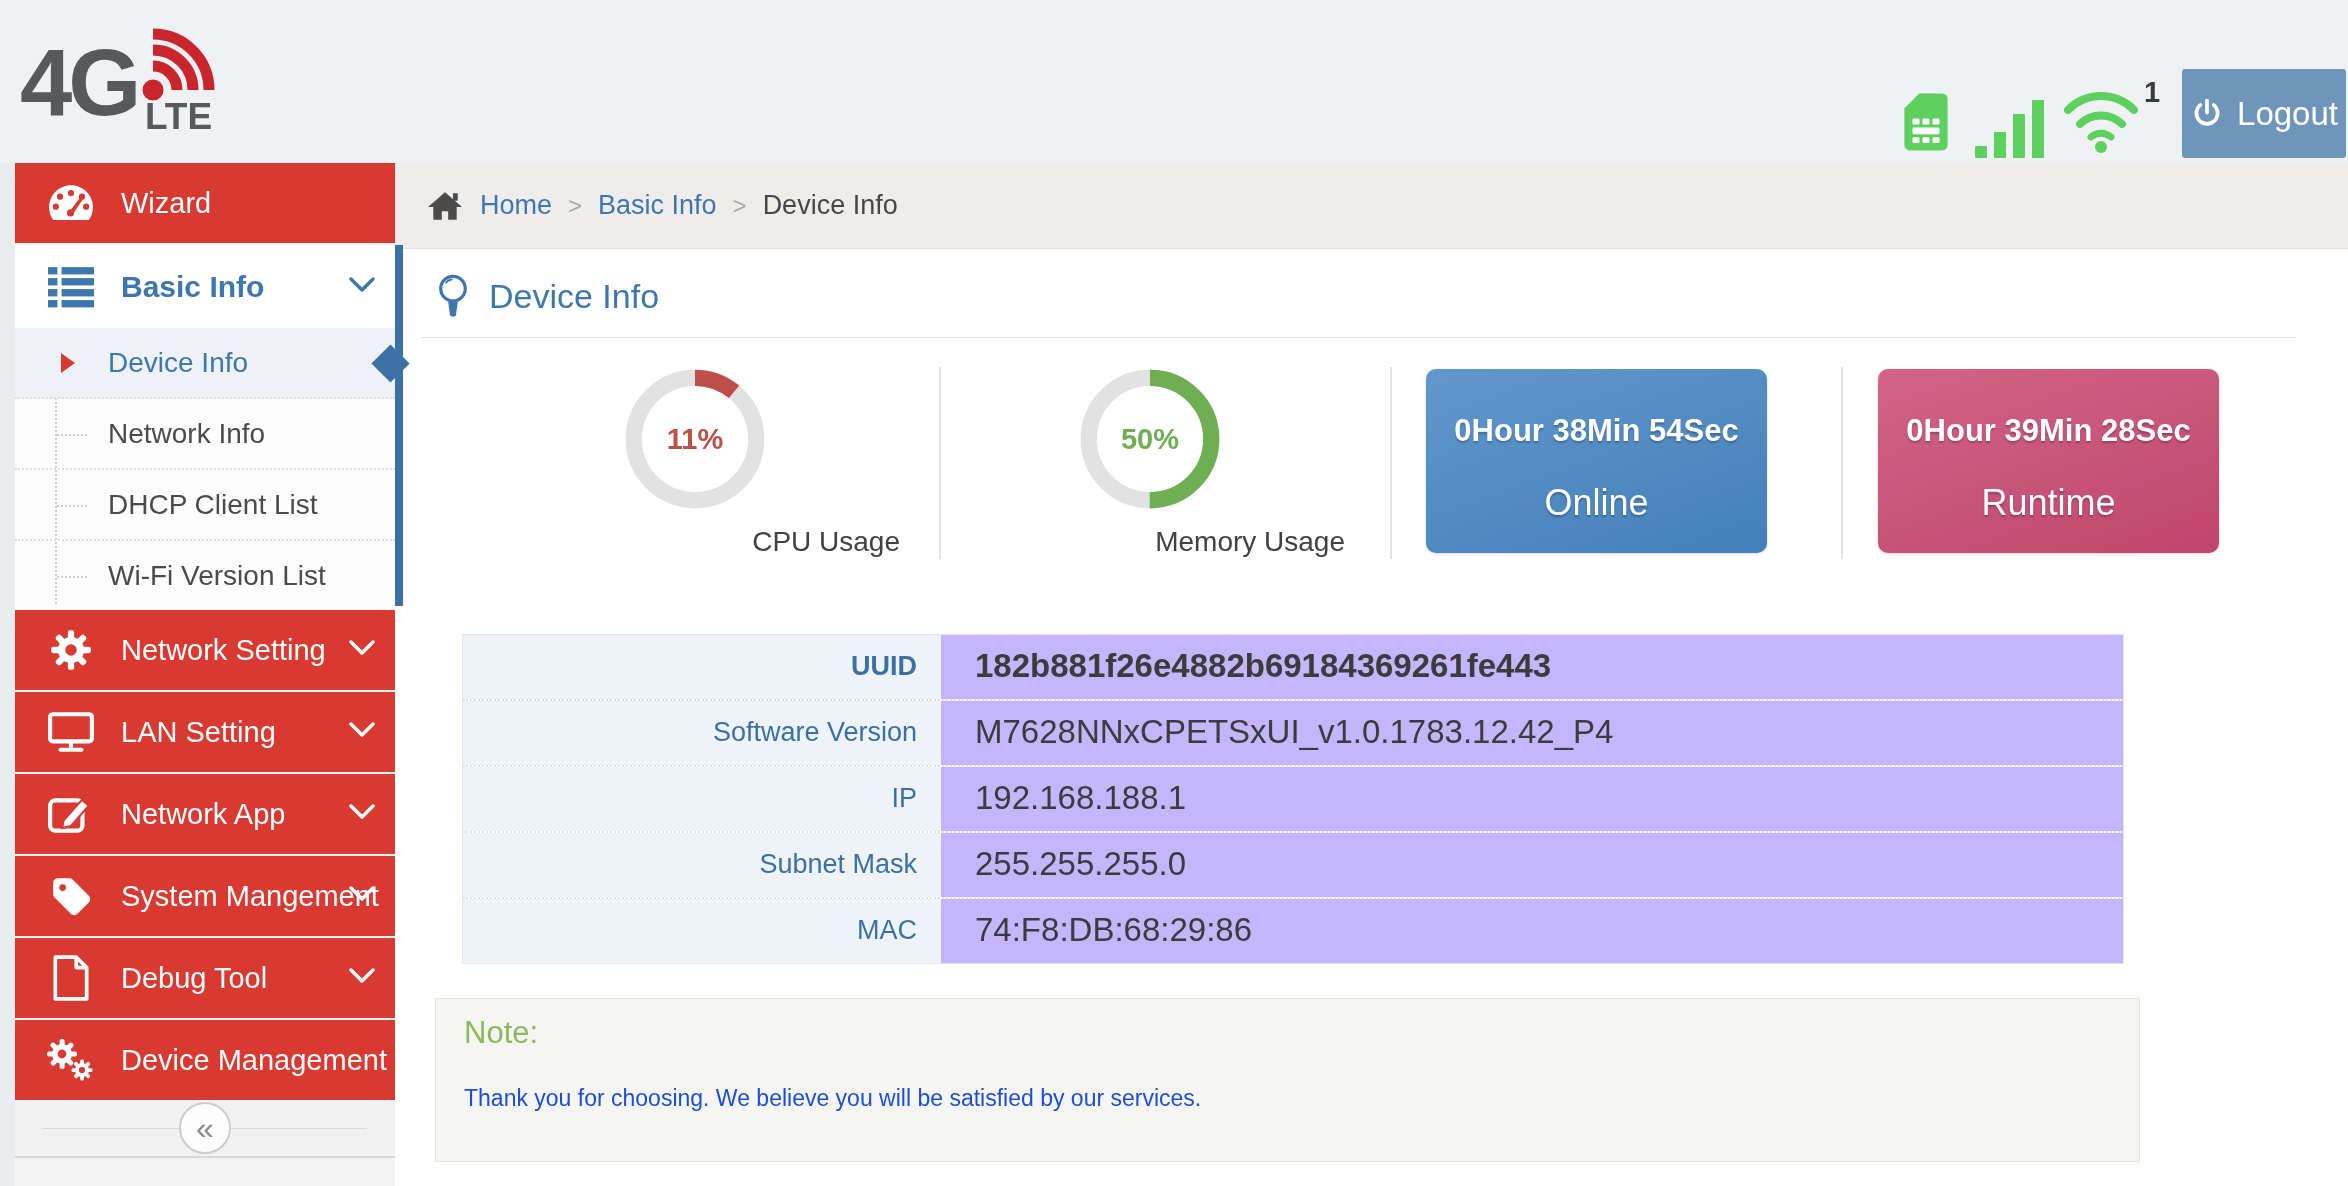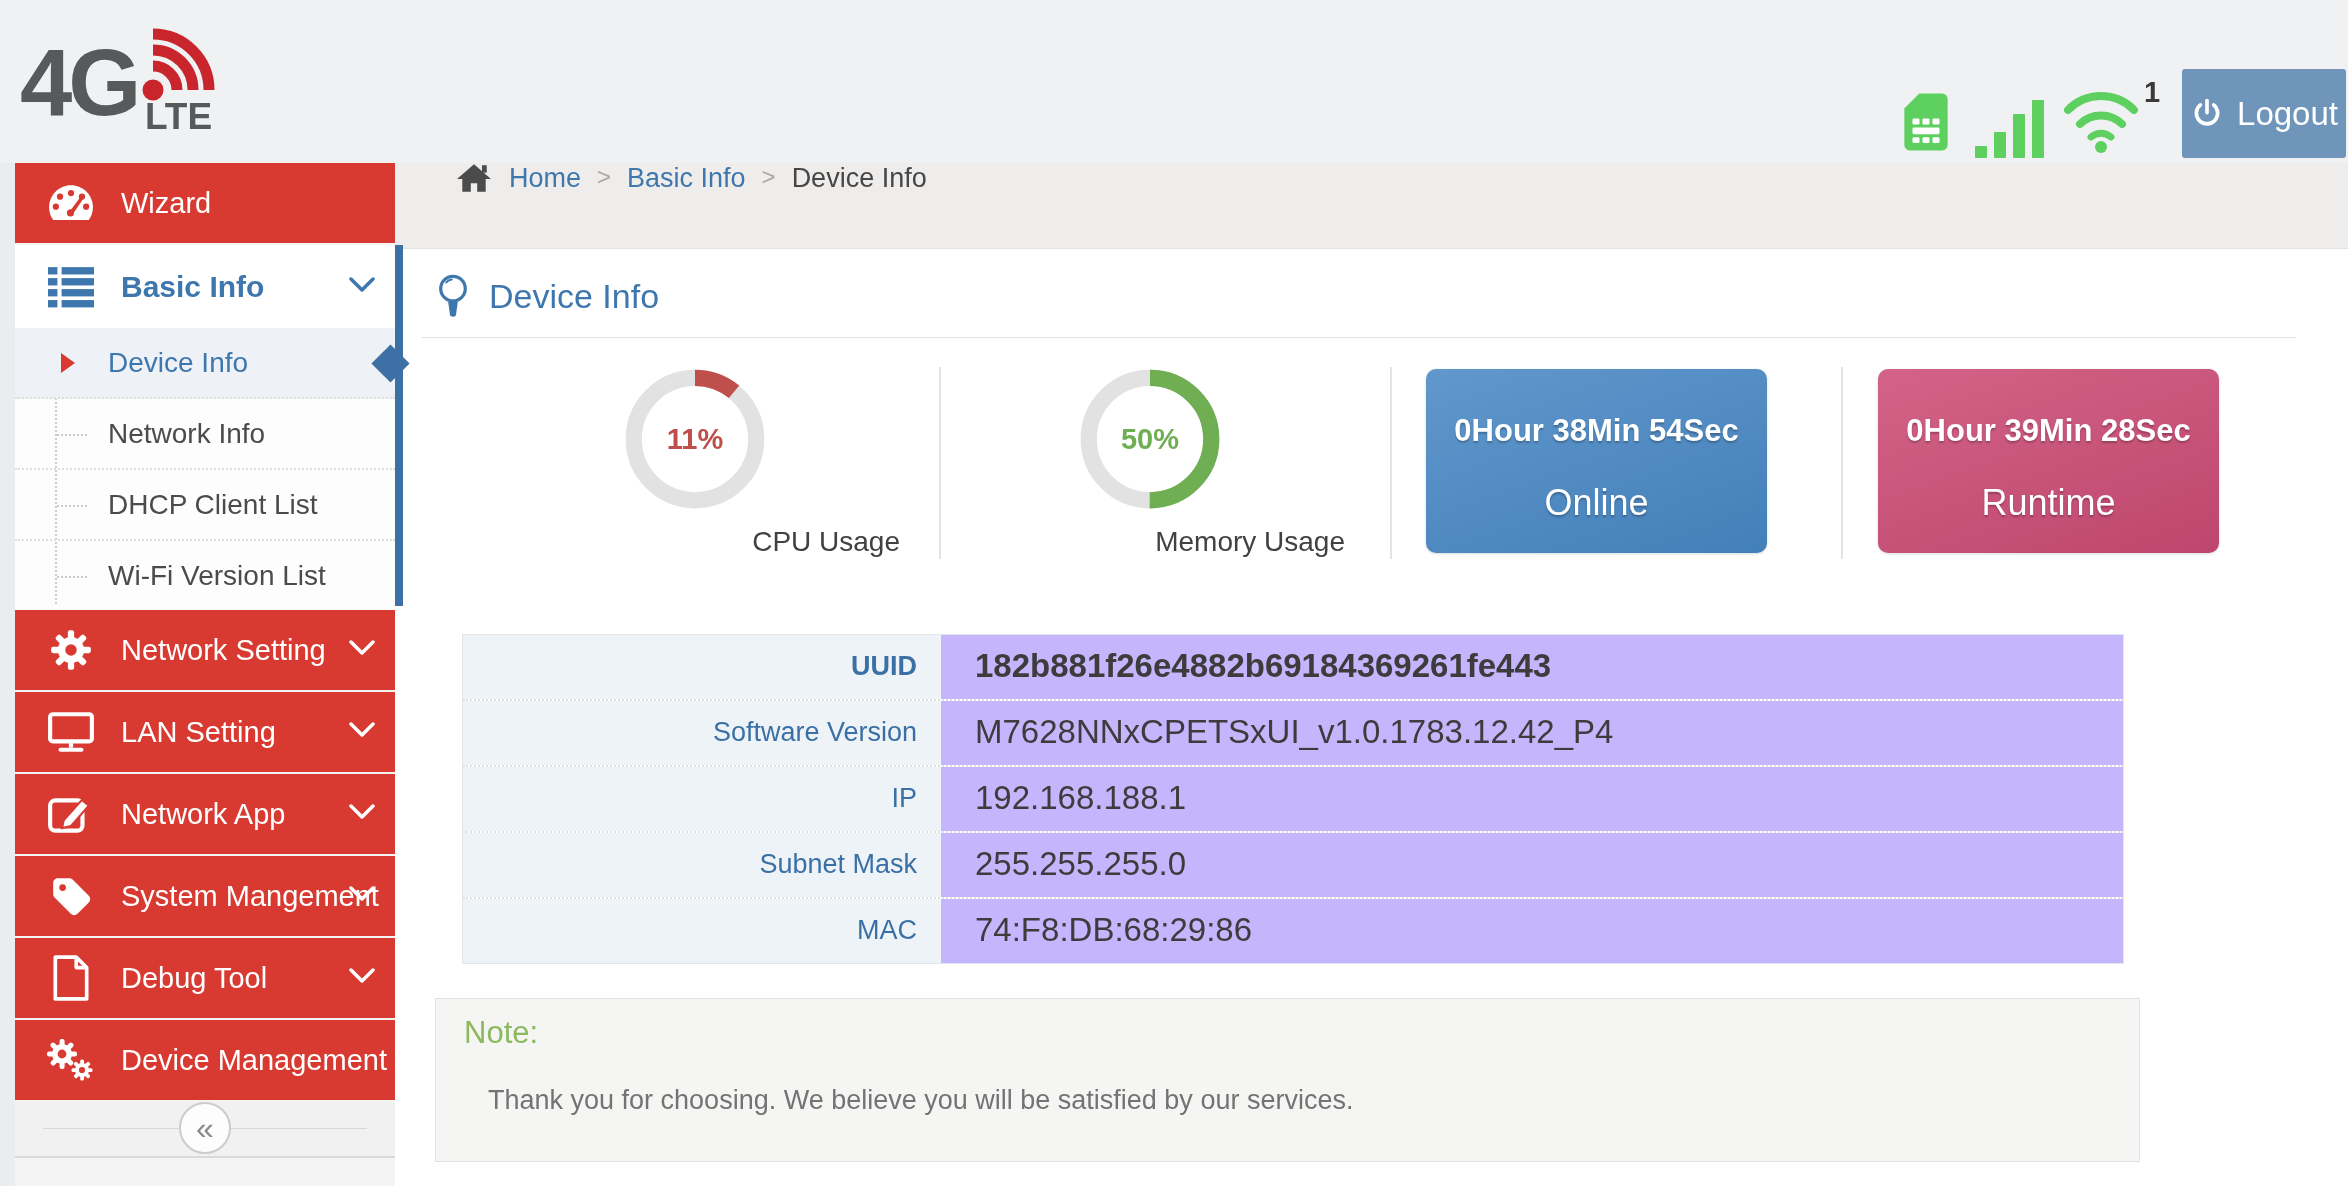--- a/index.html
+++ b/index.html
@@ -45,21 +45,21 @@
     border-top:10px solid transparent;border-bottom:10px solid transparent;border-left:14px solid var(--sidebar-red);}
   .strip{position:absolute;left:380px;top:82px;width:8px;height:361px;background:var(--strip-blue);z-index:4;}
   .diamond{position:absolute;left:362px;top:187px;width:27px;height:27px;background:var(--strip-blue);transform:rotate(45deg);z-index:4;}
   .collapse-panel{position:relative;height:54px;background:#f1f1f1;border-bottom:2px solid #d9d9d9;flex:none;}
   .collapse-line{position:absolute;left:28px;right:28px;top:26px;border-top:1px solid #d8d8d8;}
   .collapse-btn{position:absolute;left:50%;top:0;transform:translateX(-50%);width:52px;height:52px;border-radius:50%;
     background:#fdfdfd;border:2px solid #cccccc;color:#8a8a8a;font-size:32px;line-height:48px;text-align:center;cursor:pointer;box-sizing:border-box;}
   .sidebar-rest{flex:1;background:#f3f3f3;}
   
   .main{position:absolute;left:395px;top:163px;right:0;bottom:0;z-index:1;background:#ffffff;}
-  .breadcrumb{position:relative;height:85px;background:#efedec;border-bottom:1px solid #e4e2e0;display:flex;padding-left:62px;}
+  .breadcrumb{position:relative;height:85px;background:#efedec;border-bottom:1px solid #e4e2e0;display:flex;align-items:center;padding-left:33px;}
   .bc-link{color:var(--accent-blue);font-size:27px;margin-left:18px;cursor:pointer;}
   .bc-sep{color:#a8a8a8;font-size:24px;margin:0 16px;}
   .bc-current{color:#474747;font-size:27px;}
   .content{position:relative;height:938px;background:#ffffff;}
   .page-title-row{position:absolute;left:42px;top:24px;display:flex;align-items:center;gap:20px;}
   .page-title{color:var(--accent-blue);font-size:34px;font-weight:400;}
   .title-hr{position:absolute;left:26px;right:52px;top:88px;border-top:1px solid #e4e4e4;}
   
   .stat-cell{position:absolute;top:115px;text-align:right;}
   .stat-cell.cpu{left:95px;width:410px;}
@@ -76,21 +76,21 @@
   .card-name{position:absolute;left:0;right:0;top:113px;text-align:center;color:#fff;font-size:36px;font-weight:400;text-shadow:0 2px 2px rgba(0,0,0,.25);}
   
   .dev-table{position:absolute;left:67px;top:385px;width:1660px;border:1px solid #e0e6ea;}
   .t-row{display:flex;height:64px;border-top:2px dotted #e0e0e0;}
   .t-row:first-child{border-top:none;font-weight:bold;}
   .t-label{width:478px;flex:none;background:#eef3f7;color:#3a70a6;font-size:27px;line-height:62px;text-align:right;padding-right:24px;box-sizing:border-box;}
   .t-value{flex:1;background:#c4b5fd;color:#3c3c3c;font-size:33px;line-height:62px;padding-left:34px;white-space:nowrap;overflow:hidden;}
   
   .note-box{position:absolute;left:40px;top:749px;width:1705px;height:164px;background:#f5f5f4;border:1px solid #e2e2e0;box-sizing:border-box;}
   .note-title{position:absolute;left:28px;top:16px;font-size:31px;color:var(--note-green);}
-  .note-body{position:absolute;left:28px;top:86px;font-size:27px;color:#737373;margin-left:24px;}
+  .note-body{position:absolute;left:28px;top:86px;font-size:23px;color:#1d4ed8;}
 </style>
 </head>
 <body style="--sidebar-red: #d83a31; --accent-blue: #3e77ad; --strip-blue: #3d70a4; --logout-blue: #7095ba; --icon-green: #5ed05f; --note-green: #8cb95f;">
 
 <div class="topbar">
   <div class="logo">
     <div class="logo-main">4G</div>
     <div class="logo-sub">LTE</div>
     <svg class="logo-arcs" width="85" height="96" viewBox="0 0 85 96">
       <g fill="none" stroke="#c9252c" stroke-width="11">

